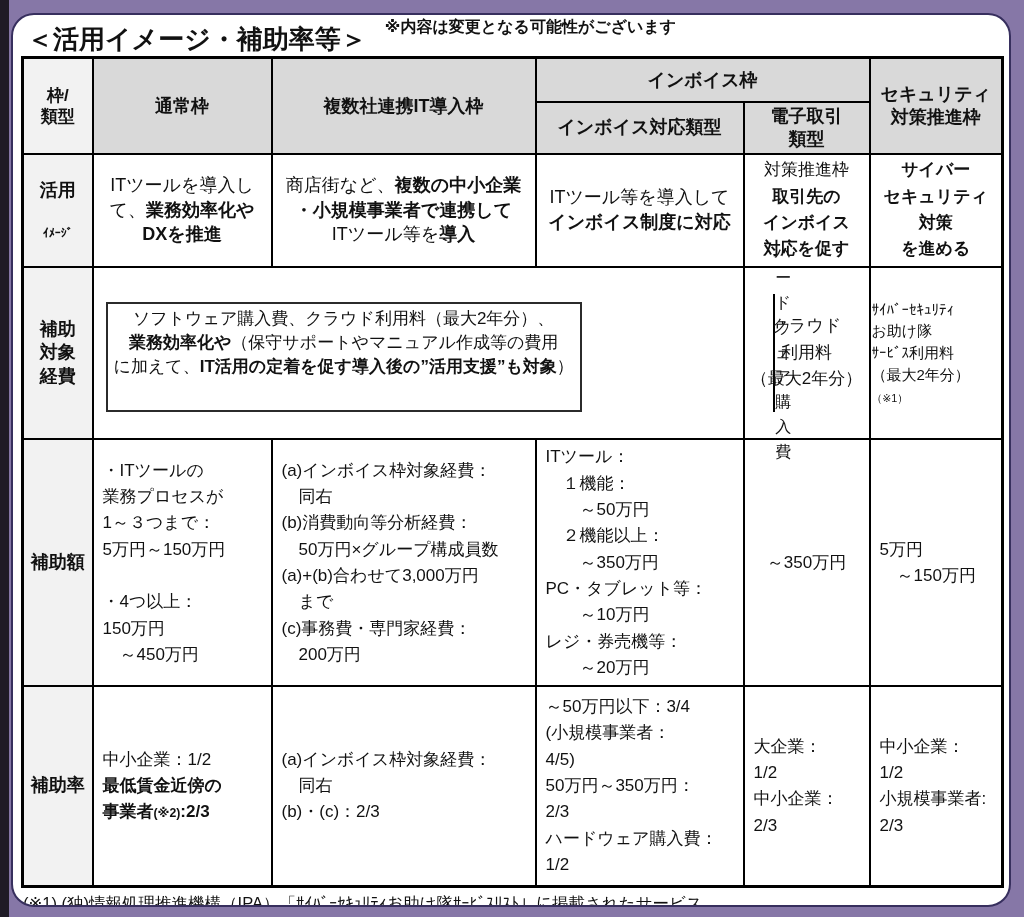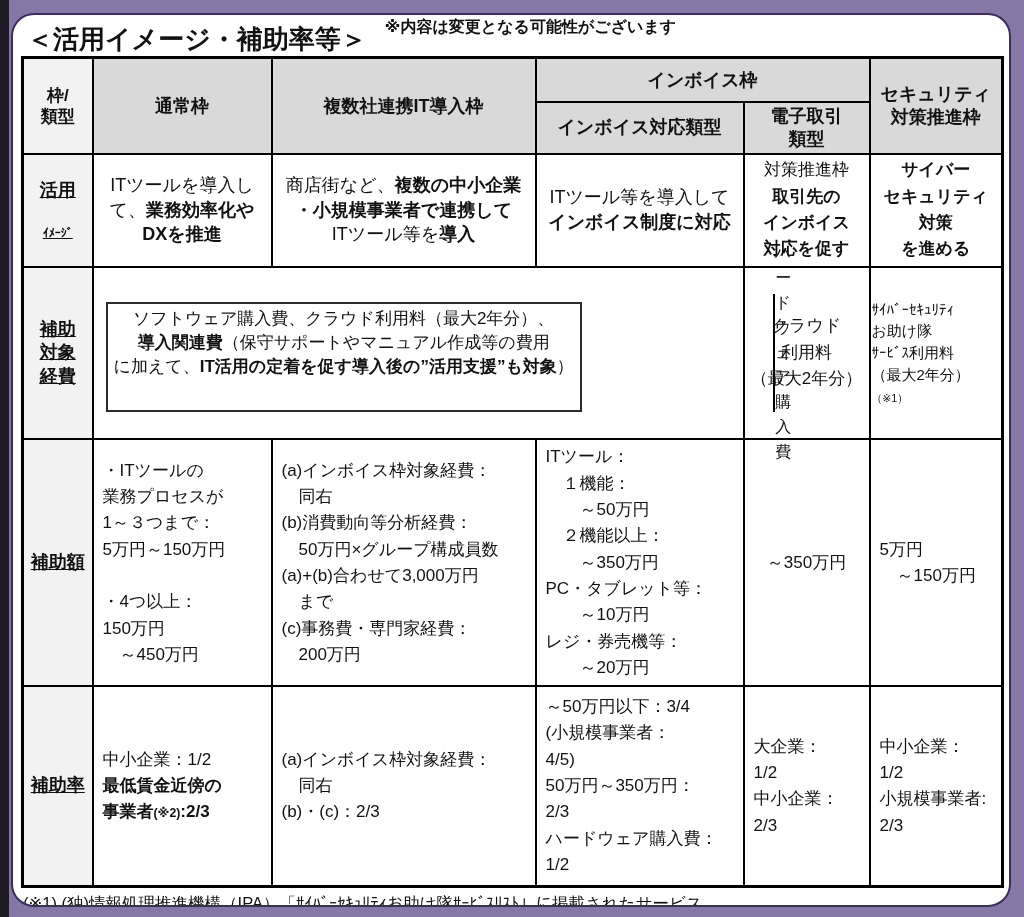--- a/index.html
+++ b/index.html
@@ -16,21 +16,21 @@
     box-sizing:border-box;padding:5px 8px 0 8px;overflow:hidden;
   }
   .title-row{display:flex;align-items:flex-end;gap:18px;height:34px;margin-left:6px;}
   .title-row h1{margin:0;font-size:26px;font-weight:bold;line-height:1.1;letter-spacing:0;}
   .title-note{font-size:16px;font-weight:bold;margin-bottom:16px;}
 
   table{border-collapse:collapse;table-layout:fixed;width:980px;margin-top:2px;border:3px solid #000;}
   th,td{border:2px solid #000;box-sizing:border-box;white-space:pre-line;vertical-align:middle;}
   .hdr th{background:#d9d9d9;font-size:18px;font-weight:bold;text-align:center;line-height:1.25;}
   th.corner{background:#f2f2f2;font-size:17px;}
-  .rowhdr{background:#f2f2f2;font-weight:bold;font-size:18px;text-align:center;line-height:1.3;text-decoration:underline;}
+  .rowhdr{background:#f2f2f2;font-weight:bold;font-size:18px;text-align:center;line-height:1.3;}
   .rowhdr .sub{font-size:12px;font-weight:bold;}
   td{font-size:17px;line-height:1.55;}
   td.c{text-align:center;}
   td.l{text-align:left;padding:4px 9px;}
   td.big{font-size:18px;line-height:1.38;}
   td.smallcell{font-size:15px;line-height:1.45;text-align:left;}
   .b{font-weight:bold;}
   .sm{font-size:0.72em;}
 
   .r-hdr1{height:44px;}
@@ -114,21 +114,21 @@
 を進める</span></td>
     </tr>
 
     <tr class="r-keihi">
       <th class="rowhdr">補助
 対象
 経費</th>
       <td class="keihi-span" colspan="3">
         <div class="keihi-wrap">
           <div class="keihi-box"><span>ソフトウェア購入費、クラウド利用料（最大2年分）、
-</span><span class="b">導入関連費</span><span>（保守サポートやマニュアル作成等の費用
+</span><span class="b">業務効率化や</span><span>（保守サポートやマニュアル作成等の費用
 に加えて、</span><span class="b">IT活用の定着を促す導入後の”活用支援”も対象</span><span>）</span></div>
           <div class="keihi-bottom">
             <div class="keihi-spacer"></div>
             <div class="keihi-hw">ハードウェア購入費</div>
           </div>
         </div>
       </td>
       <td class="c">クラウド
 利用料
 （最大2年分）</td>

